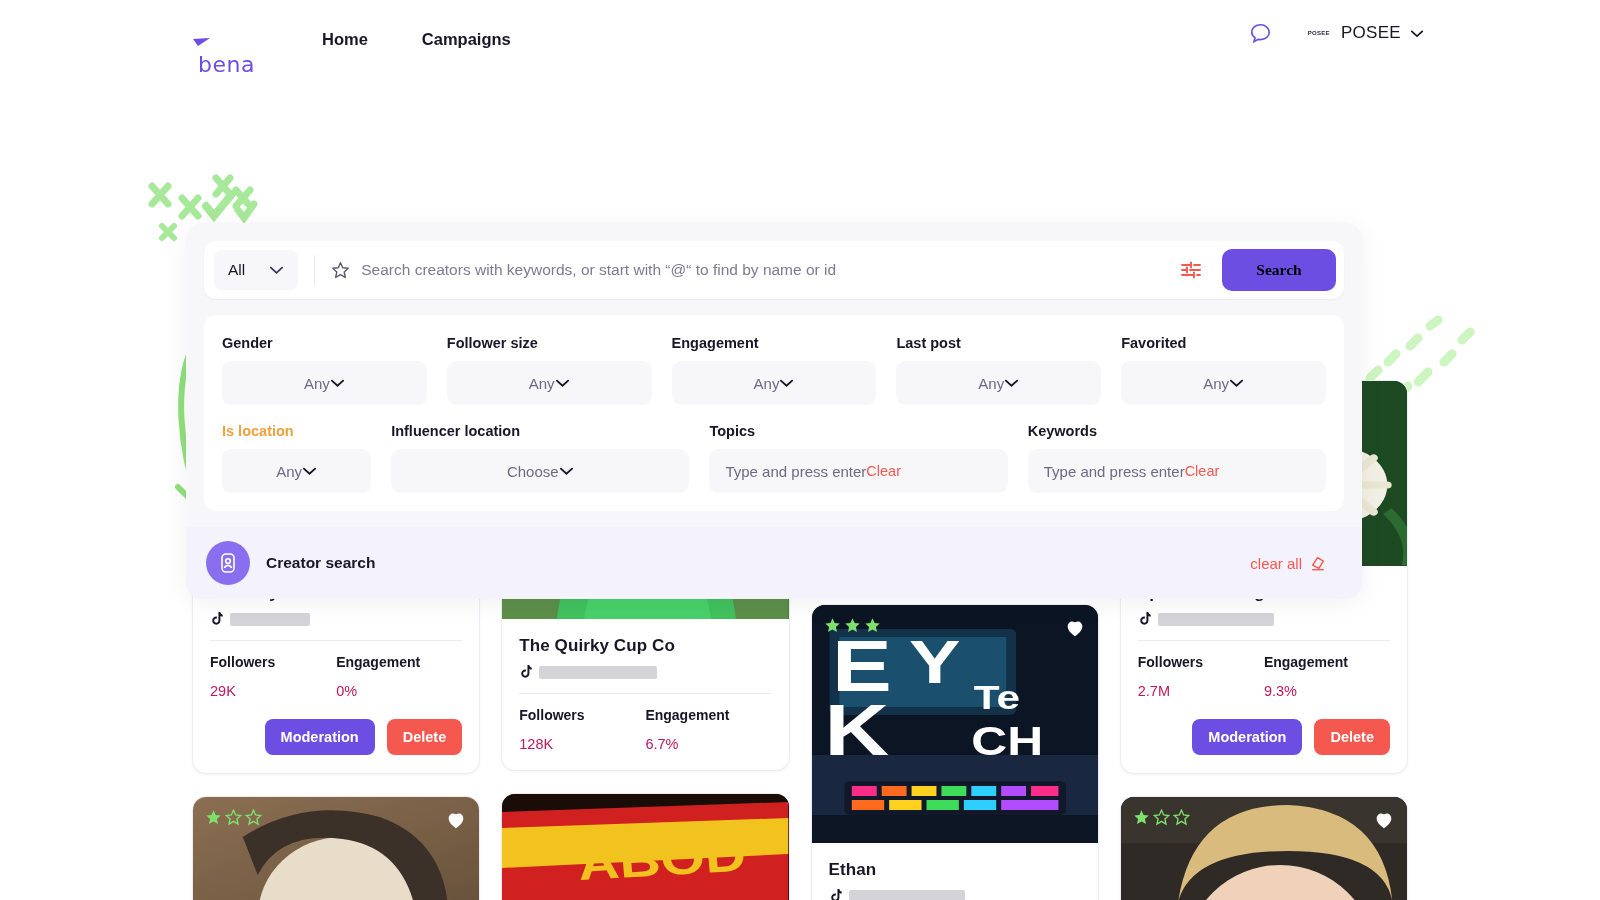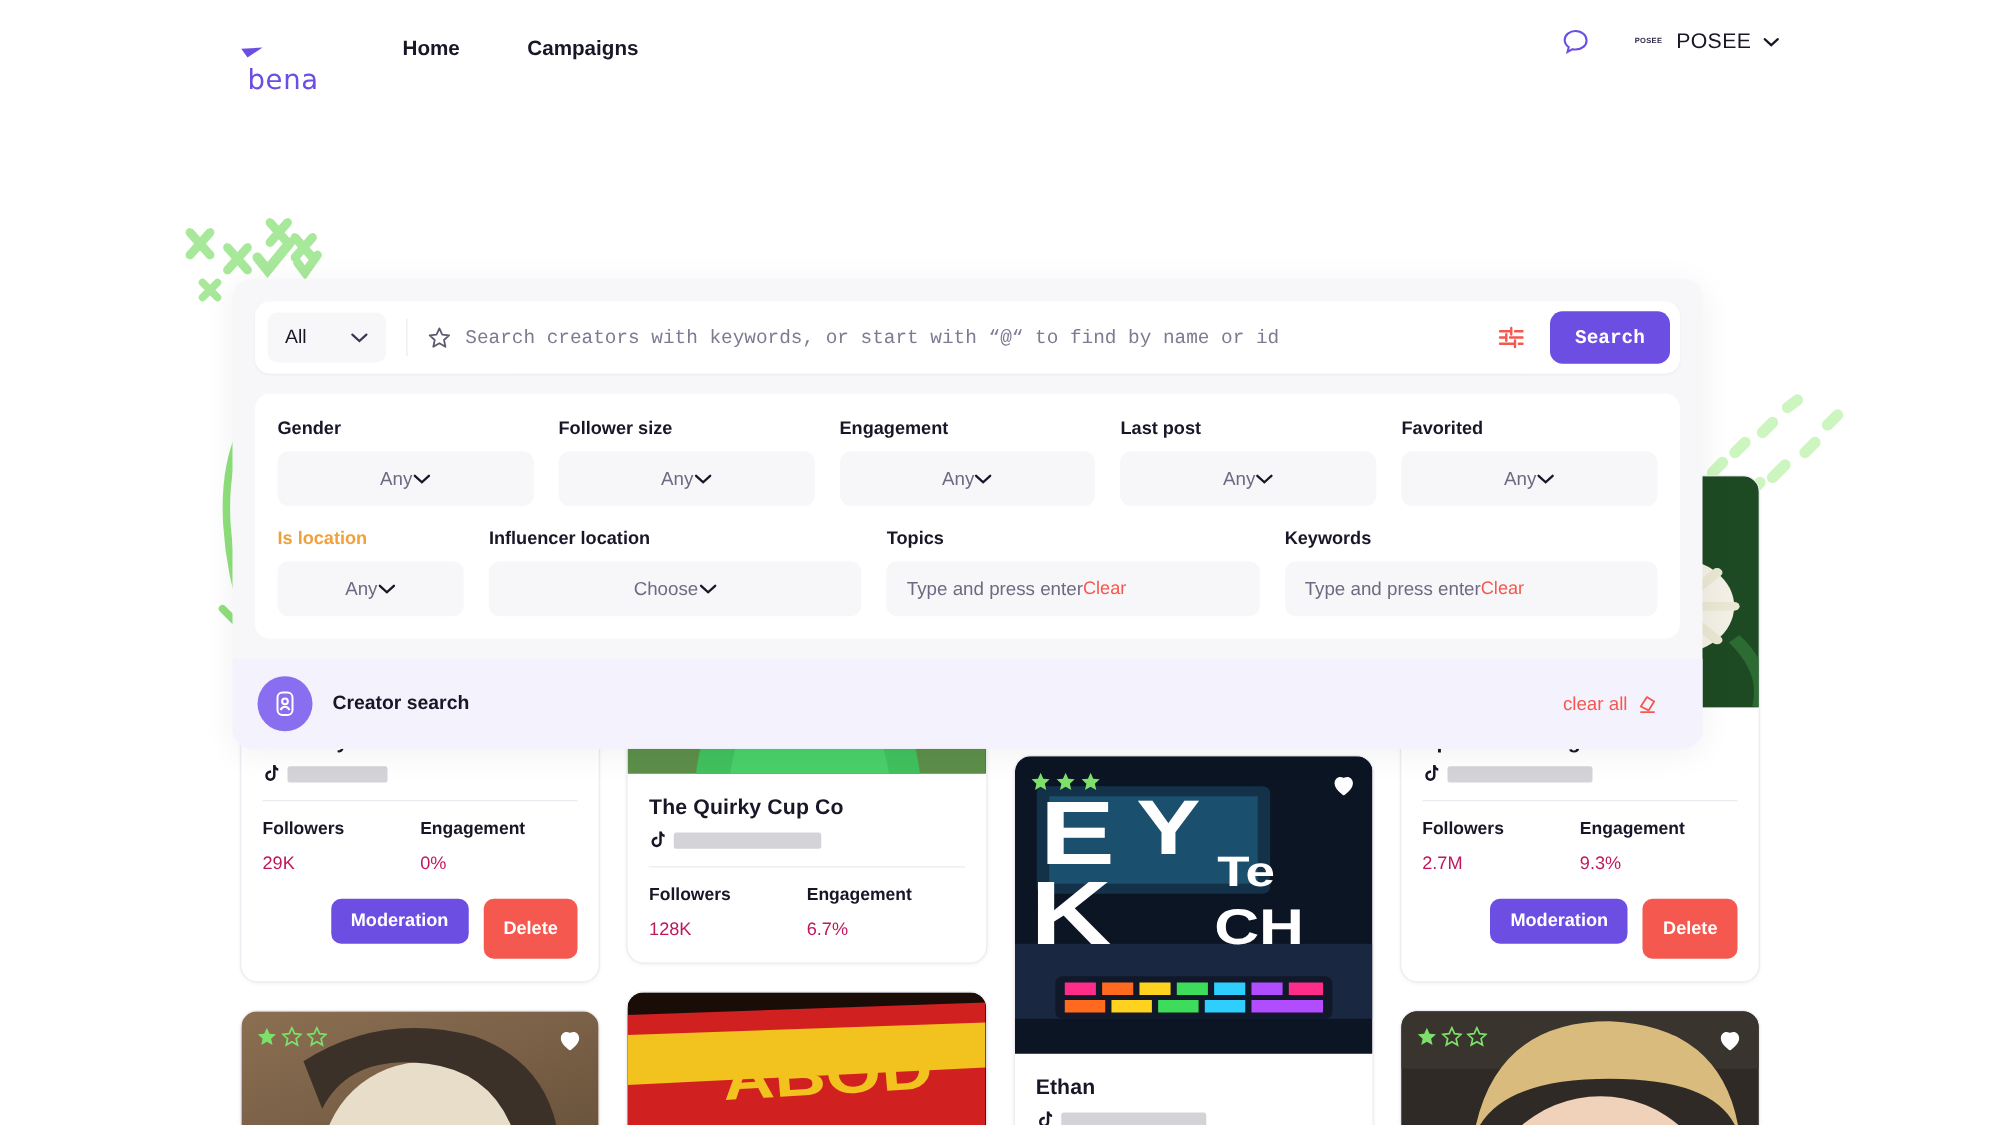--- a/index.html
+++ b/index.html
@@ -73,52 +73,52 @@
   .metric-label { font-size: 14px; font-weight: 600; color:#191627; }
   .metric-value { font-size: 14.5px; color:#be185d; margin-top: 13px; }
   .card-actions { display:flex; gap: 12px; margin-top: 20px; justify-content:flex-end; }
   .btn-mod {
     background: #6c4ee3; color:#fff; border:none; border-radius: 8px;
     height: 36px; padding: 0 16px; font-size: 14.5px; font-weight: 700;
     font-family:"Liberation Sans",sans-serif; cursor:pointer;
   }
   .btn-del {
     background: #f4584f; color:#fff; border:none; border-radius: 8px;
-    height: 48px; padding: 0 16px; font-size: 14.5px; font-weight: 700;
+    height: 36px; padding: 0 16px; font-size: 14.5px; font-weight: 700;
     font-family:"Liberation Sans",sans-serif; cursor:pointer;
   }
 
   
   .panel-shell {
     position: absolute; left: 186px; top: 139px; width: 1176px;
     background: #f7f7fa; border-radius: 16px; z-index: 40;
     box-shadow: 0 4px 26px rgba(25,22,39,.06);
   }
   .searchbar-row { padding: 18px 18px 0 18px; }
   .searchbar {
     height: 58px; background:#fff; border-radius: 12px; display:flex; align-items:center;
     padding: 0 8px 0 10px; box-shadow: 0 1px 2px rgba(20,18,40,.05);
   }
   .scope {
-    display:flex; align-items:center; gap: 35px; padding: 0 14px; height: 40px;
+    display:flex; align-items:center; gap: 24px; padding: 0 14px; height: 40px;
     background: #f7f7fa; border-radius: 8px; cursor: pointer;
   }
   .scope-label { font-size: 15.5px; color:#191627; font-weight:500; }
   .divider-v { width: 1px; height: 30px; background:#eceaf1; margin: 0 16px; }
   .star-outline { width: 19px; height: 19px; color:#5c5a72; flex:none; }
   .search-input {
     flex: 1; border: none; outline: none; font-size: 15.5px; color:#3b82f6;
-    font-family:Liberation Mono, monospace; margin-left: 11px; background: transparent;
+    font-family:Liberation Sans, sans-serif; margin-left: 11px; background: transparent;
   }
   .search-input::placeholder { color: #7d7b91; }
   .sliders-icon { width: 22px; height: 20px; color:#f4584f; margin-right: 20px; cursor:pointer; }
   .search-btn {
-    width: 96px; height: 42px; background:#6c4ee3; color:#ffffff; border:none;
+    width: 114px; height: 42px; background:#6c4ee3; color:#000000; border:none;
     border-radius: 10px; font-size: 15.5px; font-weight: 700; cursor:pointer;
-    font-family:Liberation Mono, monospace;
+    font-family:Liberation Serif, serif;
   }
 
   .filters-card {
     margin: 16px 18px 0 18px; background:#fff; border-radius: 12px;
     padding: 20px 18px 18px 18px;
   }
   .filters-row { display:flex; gap: 20px; }
   .filters-row + .filters-row { margin-top: 18px; }
   .fgroup { flex: 1; min-width: 0; }
   .flabel { font-size: 14.5px; font-weight: 700; color:#191627; margin-bottom: 10px; }

